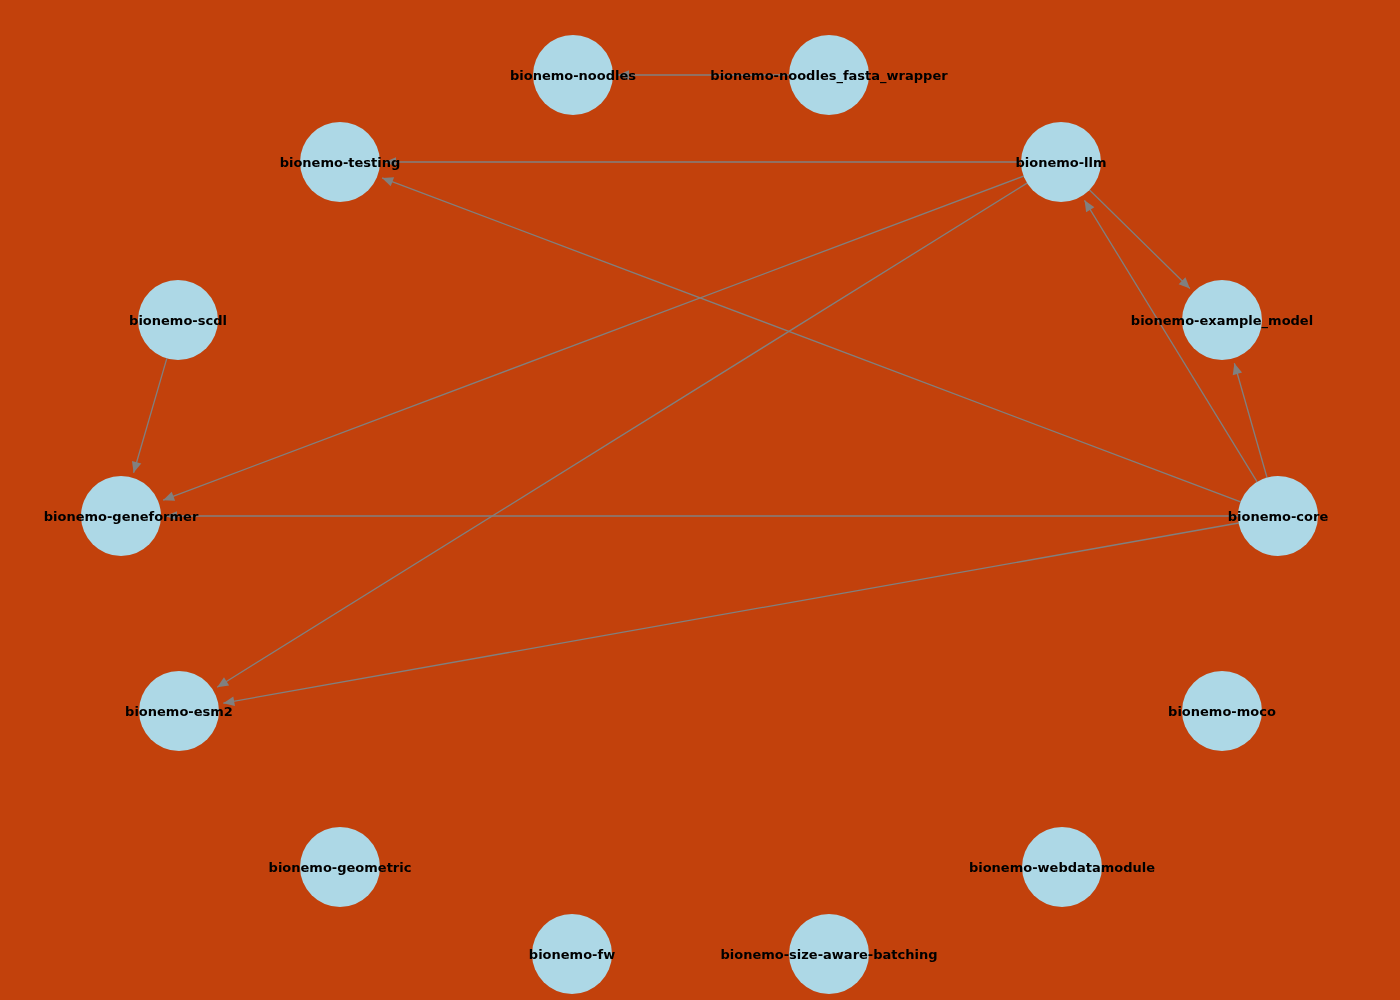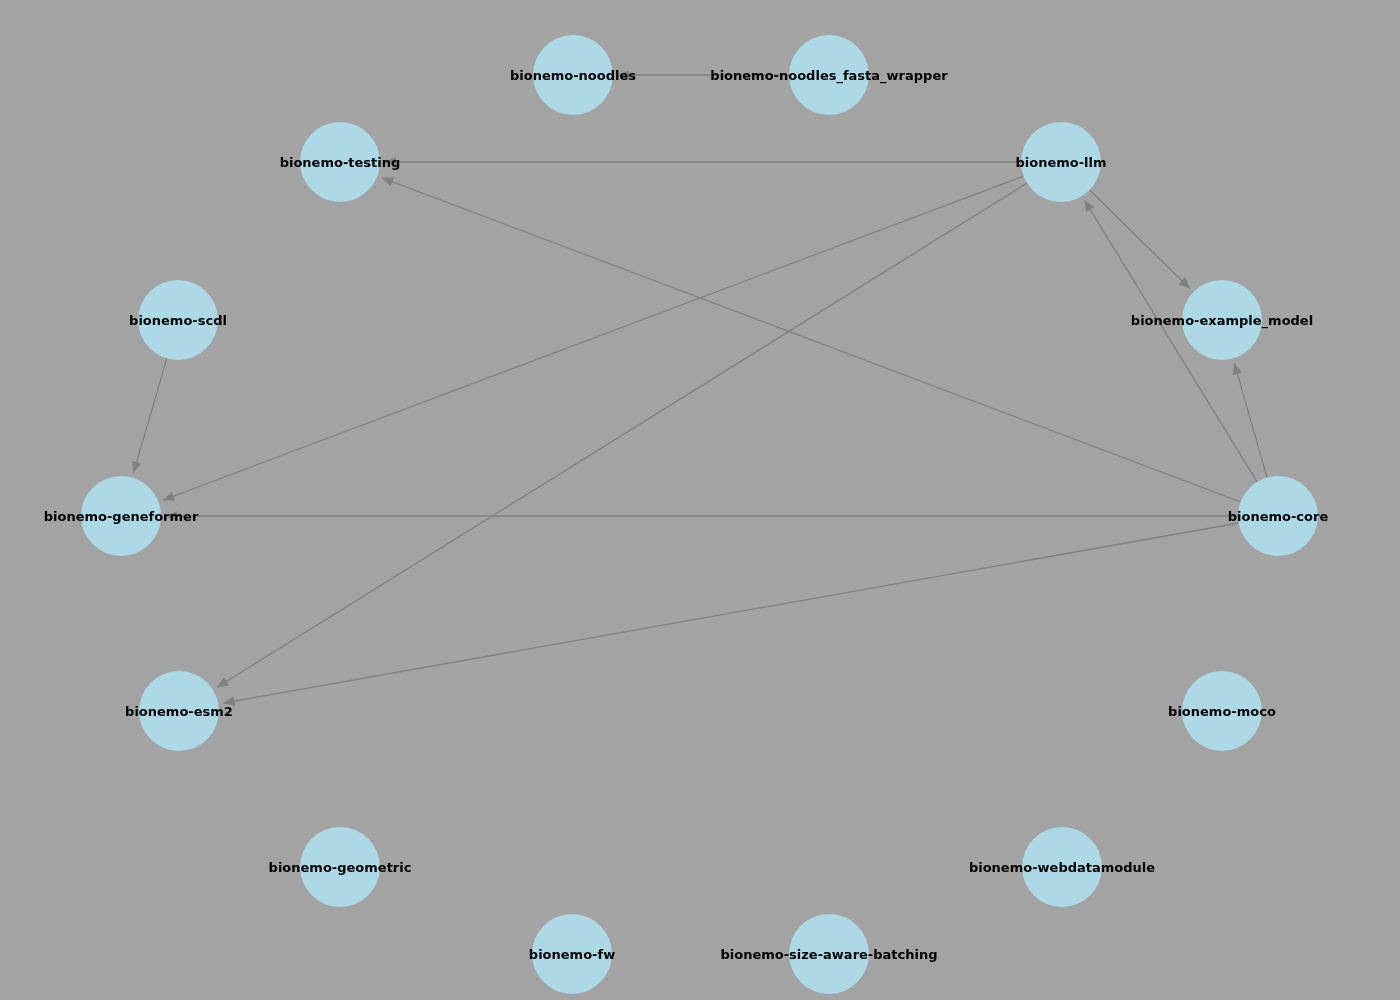--- a/index.html
+++ b/index.html
@@ -4,21 +4,21 @@
 <style>
   html, body {
     margin: 0;
     padding: 0;
     background: #ffffff;
   }
   .canvas-wrap {
     position: relative;
     width: 1400px;
     height: 1000px;
-    background: #a3a3a3;
+    background: #c2410c;
     overflow: hidden;
     font-family: "DejaVu Sans", sans-serif;
   }
   svg text {
     font-family: "DejaVu Sans", sans-serif;
     font-weight: bold;
     font-size: 13px;
     fill: #000000;
   }
   svg circle.node {

